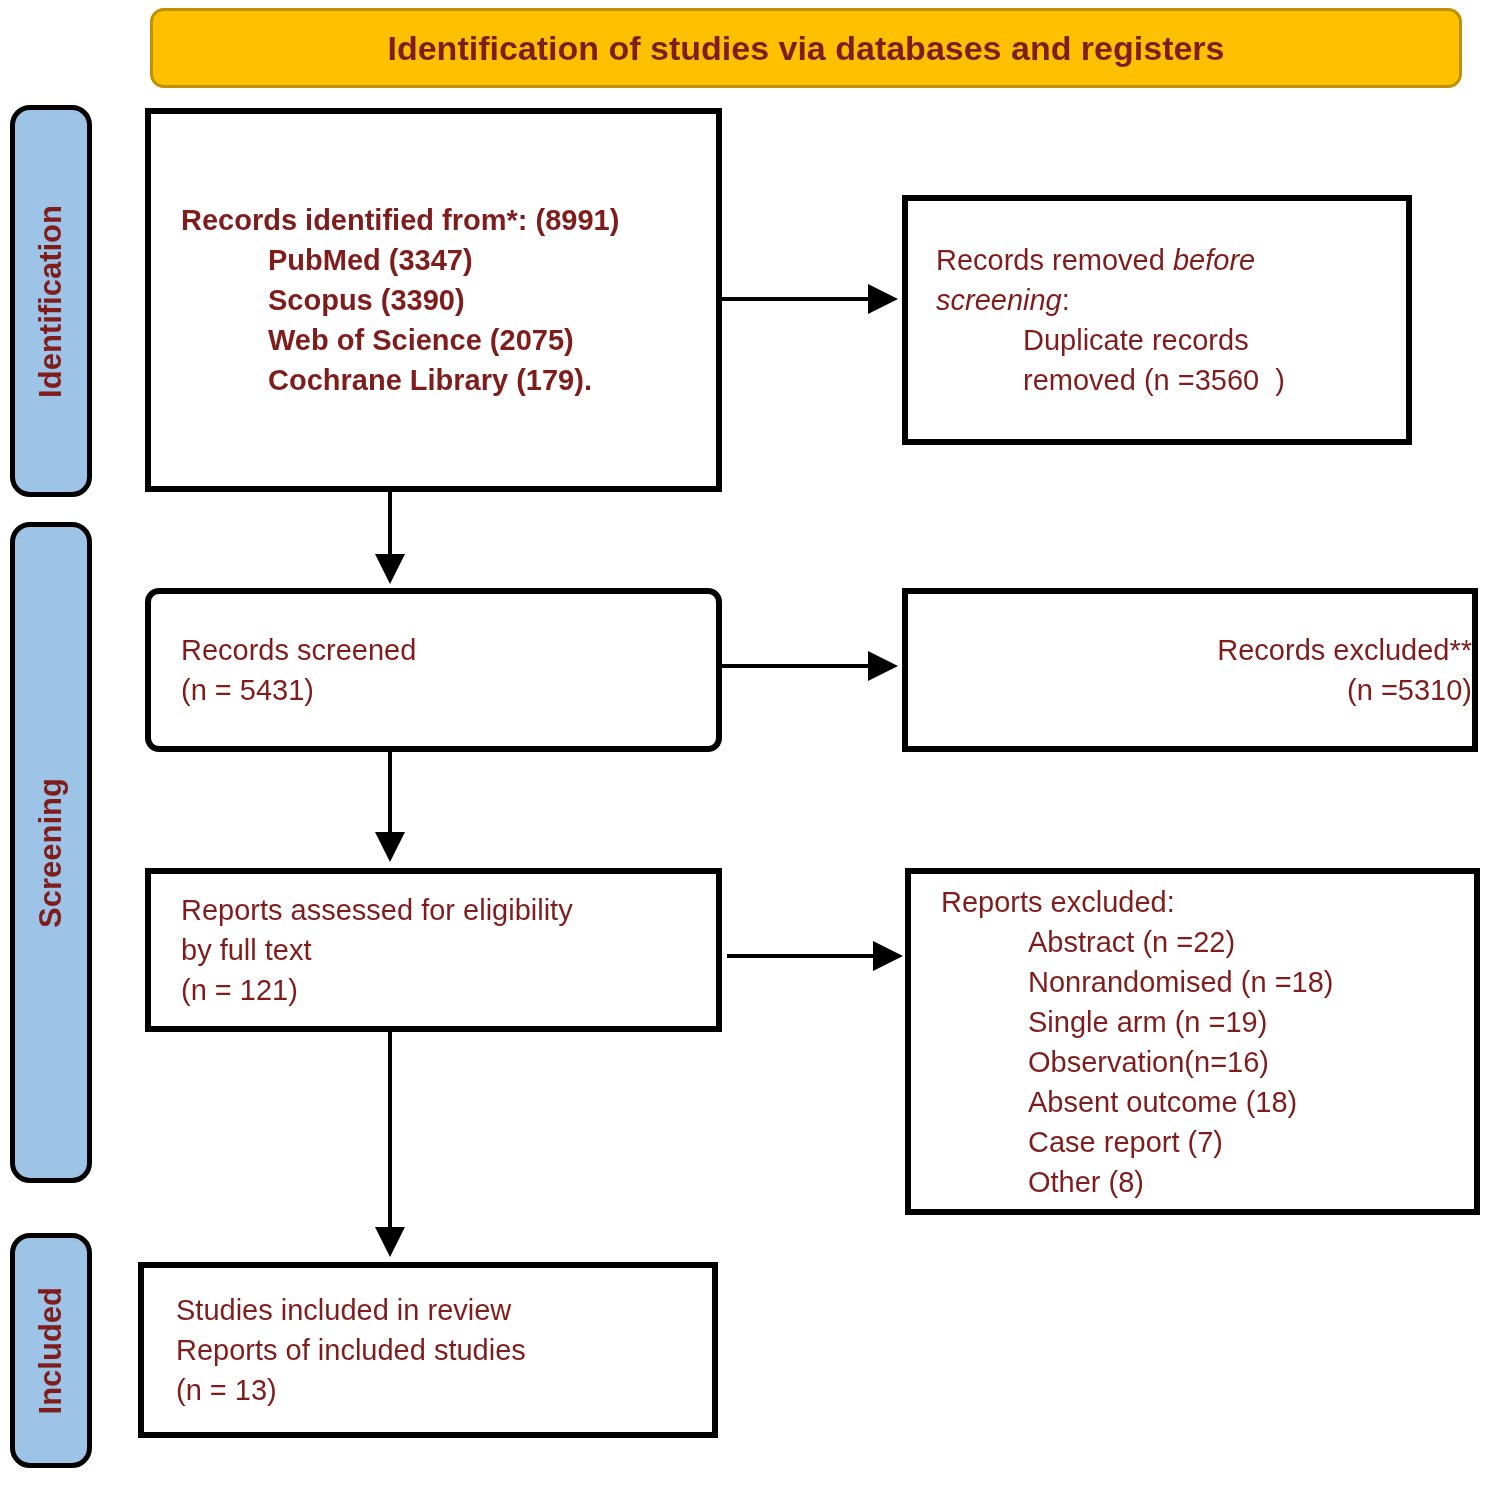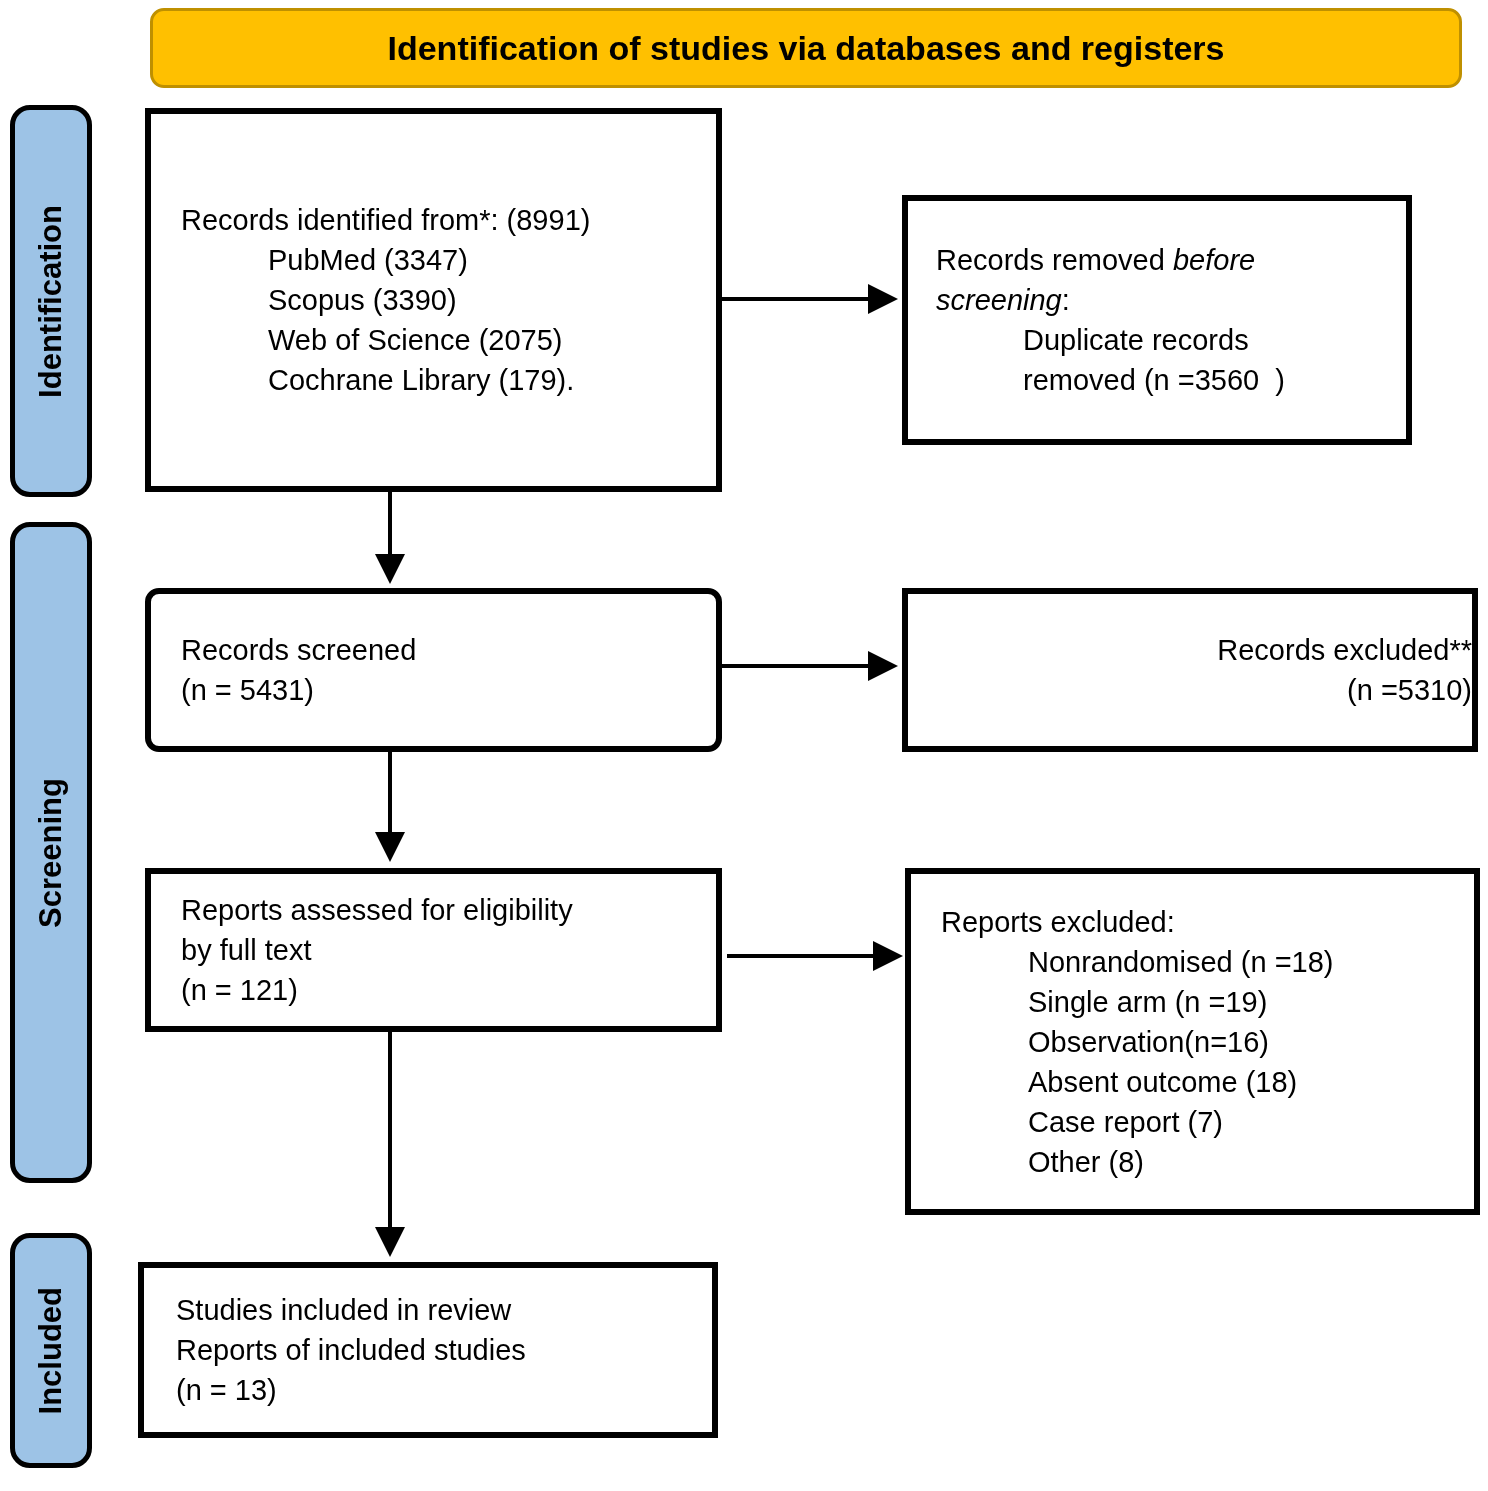--- a/index.html
+++ b/index.html
@@ -2,21 +2,21 @@
 <html><head>
 <meta charset="utf-8">
 <style>
   * { margin: 0; padding: 0; box-sizing: border-box; }
   body { background: #ffffff; font-family: "Liberation Sans", sans-serif; }
   .canvas {
     position: relative;
     width: 1488px;
     height: 1491px;
     background: #ffffff;
-    color: #000000;
+    color: #7f1d1d;
   }
   
   .banner {
     position: absolute;
     left: 150px; top: 8px;
     width: 1312px; height: 80px;
     background: #FFC000;
     border: 3px solid #BF9000;
     border-radius: 14px;
     display: flex; align-items: center; justify-content: center;
@@ -43,21 +43,21 @@
   .stage-included       { top: 1233px; height: 235px; }
   
   .fbox {
     position: absolute;
     background: #ffffff;
     border: 6px solid #000000;
     font-size: 29px;
     line-height: 40px;
     display: flex; flex-direction: column; justify-content: center;
   }
-  .box-records-identified { left: 145px; top: 108px;  width: 577px; height: 384px; padding-left: 30px; padding-right: 15px; }
+  .box-records-identified { left: 145px; top: 108px;  width: 577px; height: 384px; padding-left: 30px; padding-right: 15px; font-weight: bold; }
   .box-records-removed    { left: 902px; top: 195px;  width: 510px; height: 250px; padding-left: 28px; padding-right: 60px; }
   .box-records-screened   { left: 145px; top: 588px;  width: 577px; height: 164px; padding-left: 30px; border-radius: 14px; }
   .box-records-excluded   { left: 902px; top: 588px;  width: 576px; height: 164px; padding-left: 28px; text-align: right; }
   .box-reports-assessed   { left: 145px; top: 868px;  width: 577px; height: 164px; padding-left: 30px; }
   .box-reports-excluded   { left: 905px; top: 868px;  width: 575px; height: 347px; padding-left: 30px; }
   .box-included-studies   { left: 138px; top: 1262px; width: 580px; height: 176px; padding-left: 32px; }
   .indent { margin-left: 87px; }
   .em { font-style: italic; }
   
   .shaft-h { position: absolute; height: 4px; background: #000000; }
@@ -110,20 +110,21 @@
   </div>
 
   <div class="fbox box-reports-assessed">
     <div>Reports assessed for eligibility</div>
     <div>by full text</div>
     <div>(n = 121)</div>
   </div>
 
   <div class="fbox box-reports-excluded">
     <div>Reports excluded:</div>
+    <div class="indent">Abstract (n =22)</div>
     <div class="indent">Nonrandomised (n =18)</div>
     <div class="indent">Single arm (n =19)</div>
     <div class="indent">Observation(n=16)</div>
     <div class="indent">Absent outcome (18)</div>
     <div class="indent">Case report (7)</div>
     <div class="indent">Other (8)</div>
   </div>
 
   <div class="fbox box-included-studies">
     <div>Studies included in review</div>

